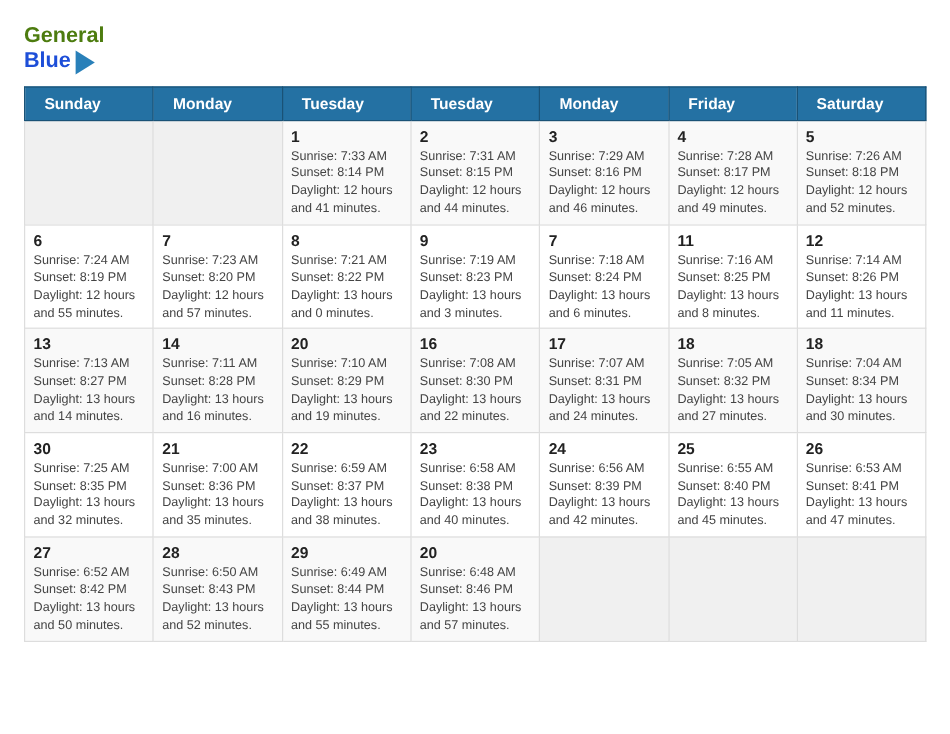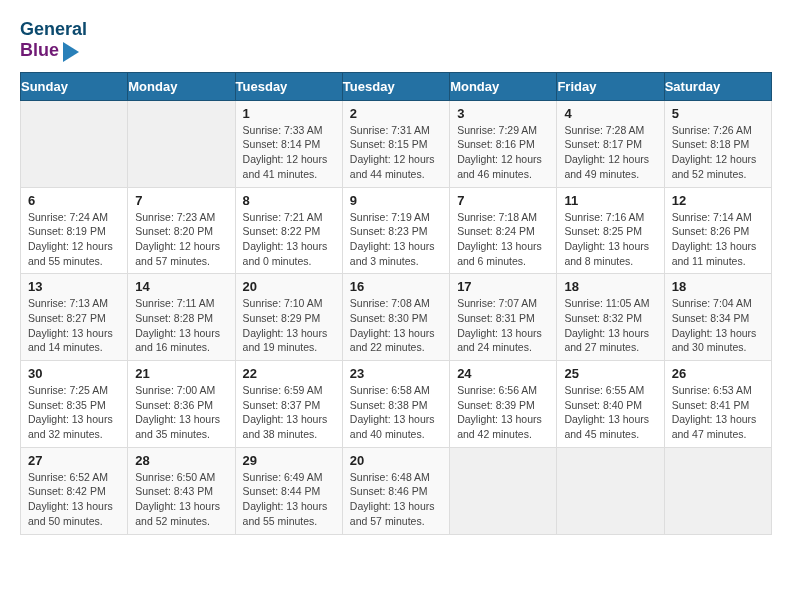--- a/index.html
+++ b/index.html
@@ -20,21 +20,21 @@
       display: flex;
       align-items: center;
     }
     .logo-text {
       font-size: 18px;
       font-weight: bold;
       color: #333;
       line-height: 1.1;
     }
     .logo-text span {
-      color: #0c4a6e;
+      color: #4d7c0f;
     }
     .logo-arrow {
       width: 0;
       height: 0;
       border-top: 10px solid transparent;
       border-bottom: 10px solid transparent;
       border-left: 16px solid #2980b9;
       margin-left: 4px;
       margin-top: 2px;
     }
@@ -52,21 +52,21 @@
     }
     .calendar {
       width: 100%;
       border-collapse: collapse;
       border: 1px solid #ccc;
     }
     .calendar th {
       background-color: #2471a3;
       color: #fff;
       text-align: left;
-      padding: 6px 0;
+      padding: 6px 16px;
       font-size: 13px;
       border: 1px solid #1a5276;
     }
     .calendar td {
       vertical-align: top;
       padding: 5px 7px;
       border: 1px solid #ddd;
       width: 108px;
       min-height: 80px;
       background: #fff;
@@ -98,21 +98,21 @@
 </head>
 <body>
 
 <div class="header">
   <div class="logo">
     <div>
       <div class="logo-text">
         <span>General</span>
       </div>
       <div style="display:flex;align-items:center;">
-        <div class="logo-text" style="color:#701a75;">Blue</div>
+        <div class="logo-text" style="color:#1d4ed8;">Blue</div>
         <div class="logo-arrow"></div>
       </div>
     </div>
   </div>
   <div class="title-block">
     <div class="month-year"></div>
     <div class="location"></div>
   </div>
 </div>
 
@@ -233,21 +233,21 @@
 Daylight: 13 hours and 22 minutes.</div>
         </td>
         <td>
           <span class="day-num">17</span>
           <div class="day-info">Sunrise: 7:07 AM
 Sunset: 8:31 PM
 Daylight: 13 hours and 24 minutes.</div>
         </td>
         <td>
           <span class="day-num">18</span>
-          <div class="day-info">Sunrise: 11:05 AM
+          <div class="day-info">Sunrise: 7:05 AM
 Sunset: 8:32 PM
 Daylight: 13 hours and 27 minutes.</div>
         </td>
         <td>
           <span class="day-num">18</span>
           <div class="day-info">Sunrise: 7:04 AM
 Sunset: 8:34 PM
 Daylight: 13 hours and 30 minutes.</div>
         </td>
       </tr>

